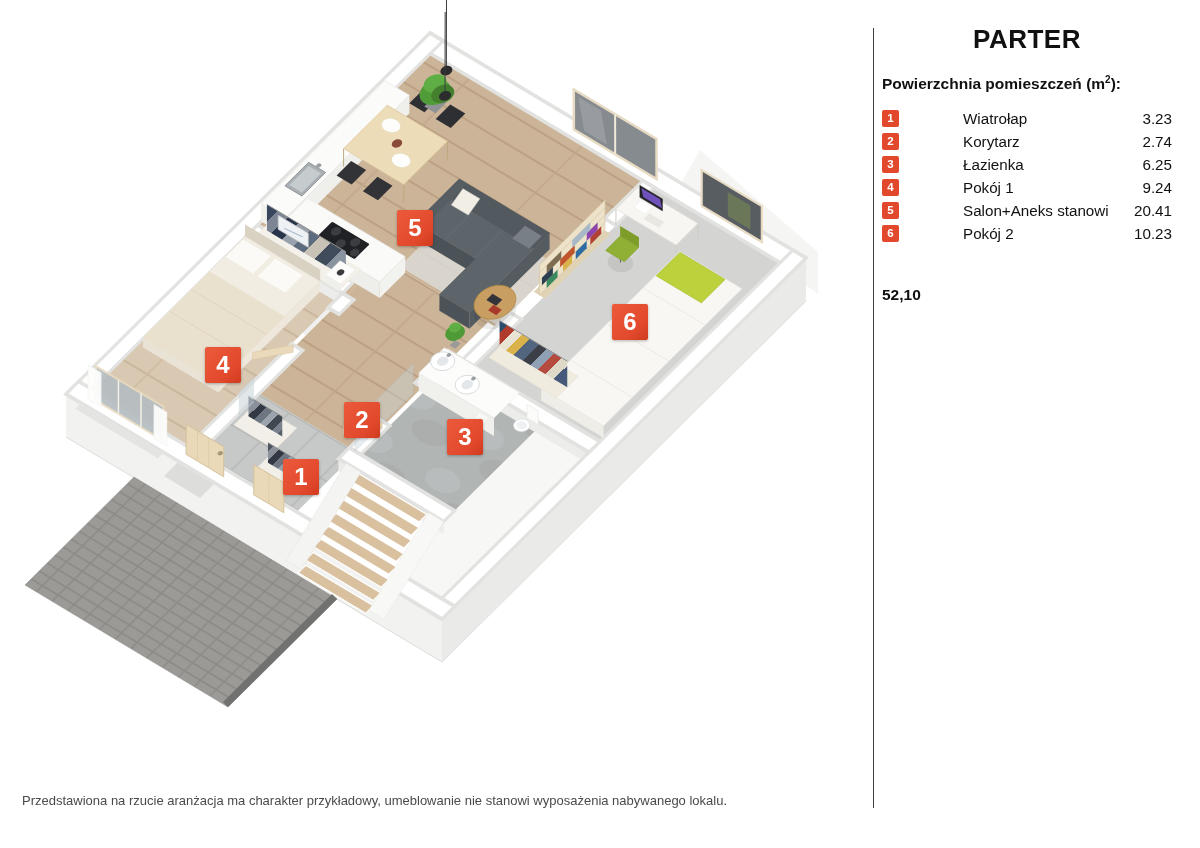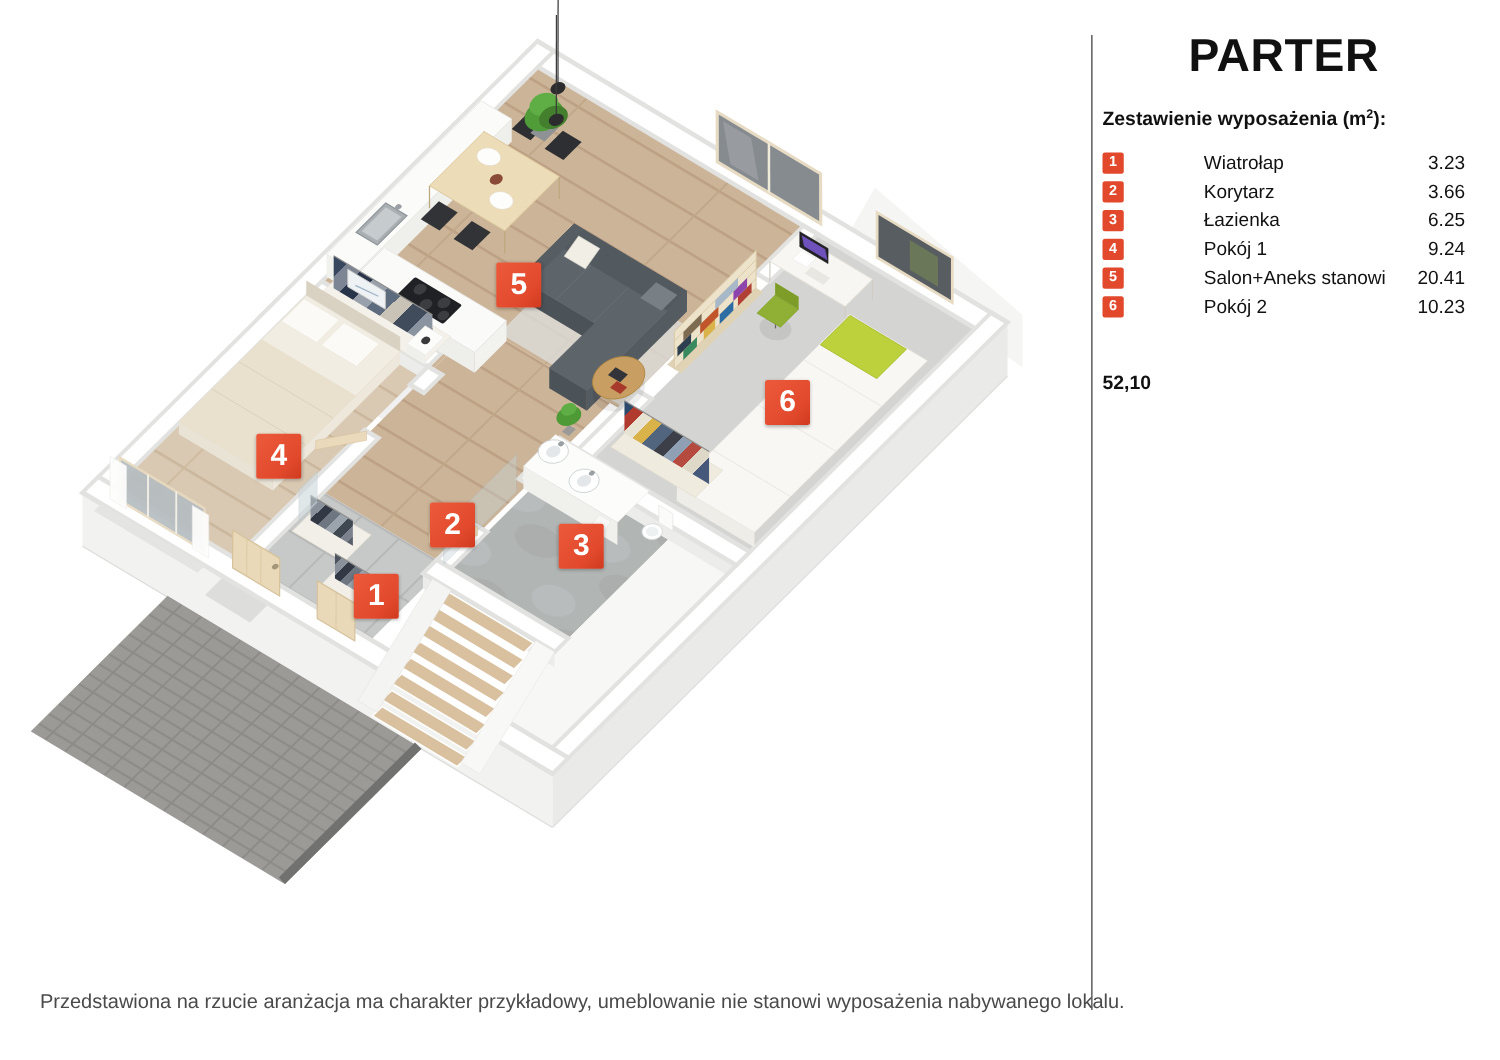--- a/index.html
+++ b/index.html
@@ -12,35 +12,35 @@
   .plan-wrap{position:absolute;left:0;top:0;width:880px;height:848px;}
   .plan-wrap svg{display:block;}
   .marker{
     position:absolute;width:36px;height:36px;border-radius:2px;
     background:linear-gradient(135deg,#ec5a3b 0%,var(--accent,#e2492c) 70%,#cf3a1e 100%);
     color:#fff;font-size:24px;font-weight:bold;line-height:36px;text-align:center;
     box-shadow:0 1px 3px rgba(0,0,0,.28);
   }
   .divider{position:absolute;left:873px;top:28px;width:1px;height:780px;background:#3d3d3d;}
   .panel{position:absolute;left:882px;top:26px;width:290px;}
-  .panel-title{font-size:37px;font-weight:bold;text-align:center;letter-spacing:.5px;line-height:1.05;}
+  .panel-title{font-size:26px;font-weight:bold;text-align:center;letter-spacing:.5px;line-height:1.05;}
   .panel-sub{margin-top:21px;font-size:15.5px;font-weight:bold;}
   .panel-sub sup{font-size:10px;}
   .rooms{margin-top:14px;}
   .room-row{display:flex;align-items:center;height:23px;font-size:15.2px;}
   .badge{
     width:17px;height:17px;border-radius:2px;background:var(--accent,#e2492c);
     color:#fff;font-size:11.5px;font-weight:bold;line-height:17px;text-align:center;
     margin-right:16px;flex:0 0 17px;
   }
   .room-name{flex:1;white-space:nowrap;margin-left:48px;}
   .room-area{text-align:left;}
   .total{display:flex;margin-top:41px;font-size:15.5px;font-weight:bold;}
   .total .t-label{flex:1;}
-  .disclaimer{position:absolute;left:32px;top:793px;font-size:16px;color:#4a4a4a;}
+  .disclaimer{position:absolute;left:22px;top:793px;font-size:13px;color:#4a4a4a;}
 </style>
 </head>
 <body>
 
 <div class="canvas">
 
   <div class="plan-wrap">
     <svg width="880" height="848" viewBox="0 0 880 848">
       <defs>
         <pattern id="wood" width="30" height="5.5" patternUnits="userSpaceOnUse">
@@ -415,34 +415,34 @@
     <div class="marker" style="left:447px;top:419px">3</div>
     <div class="marker" style="left:205px;top:347px">4</div>
     <div class="marker" style="left:397px;top:210px">5</div>
     <div class="marker" style="left:612px;top:304px">6</div>
   </div>
 
   <div class="divider"></div>
 
   <div class="panel">
     <div class="panel-title">PARTER</div>
-    <div class="panel-sub"><span>Zestawienie wyposażenia (m</span><sup>2</sup><span>):</span></div>
+    <div class="panel-sub"><span>Powierzchnia pomieszczeń (m</span><sup>2</sup><span>):</span></div>
 
     <div class="rooms">
 
         <div class="room-row">
           <span class="badge">1</span>
           <span class="room-name">Wiatrołap</span>
           <span class="room-area">3.23</span>
         </div>
 
         <div class="room-row">
           <span class="badge">2</span>
           <span class="room-name">Korytarz</span>
-          <span class="room-area">3.66</span>
+          <span class="room-area">2.74</span>
         </div>
 
         <div class="room-row">
           <span class="badge">3</span>
           <span class="room-name">Łazienka</span>
           <span class="room-area">6.25</span>
         </div>
 
         <div class="room-row">
           <span class="badge">4</span>

